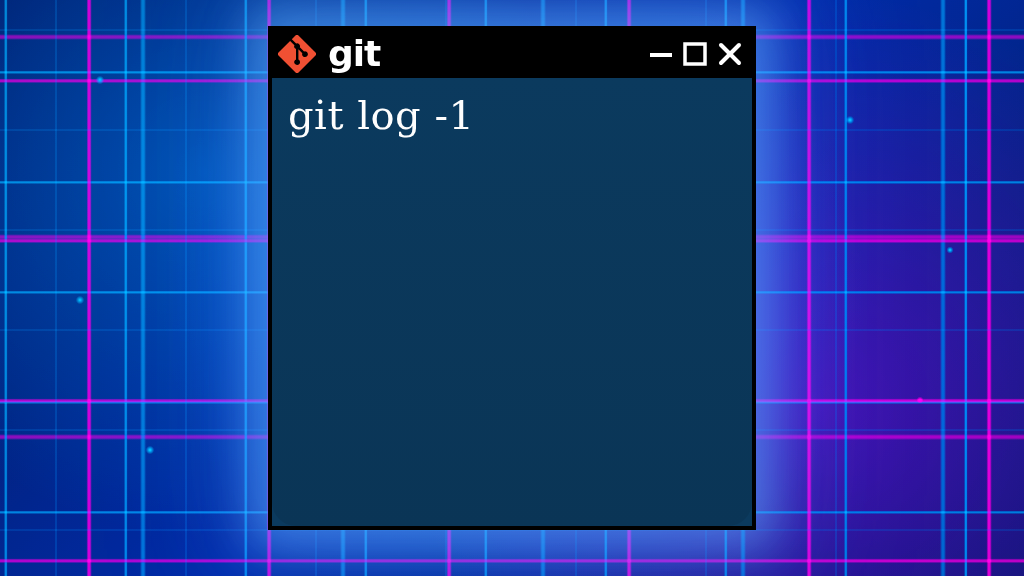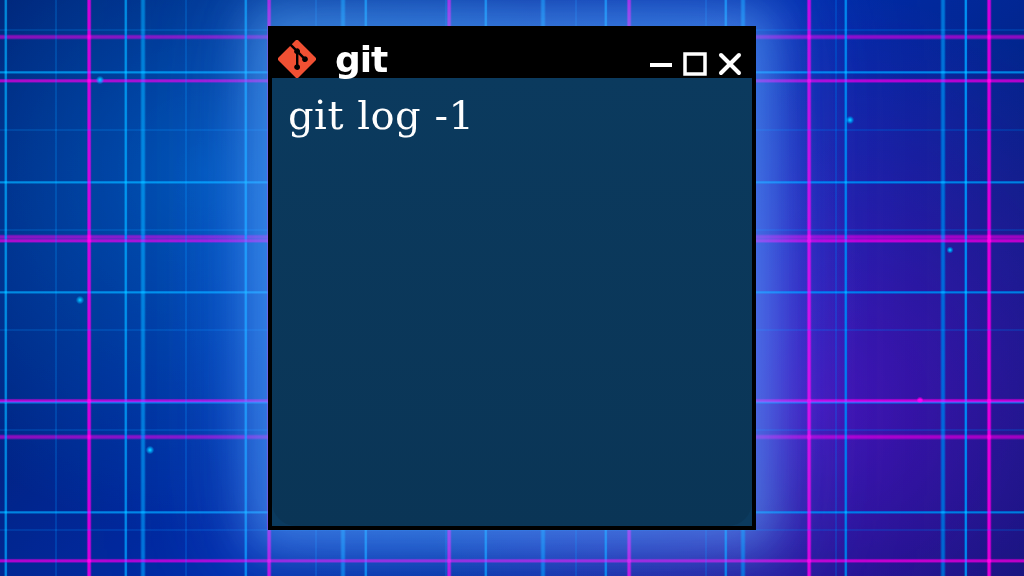--- a/index.html
+++ b/index.html
@@ -70,23 +70,23 @@
       box-shadow:
         0 0 40px 18px rgba(100,180,255,0.45),
         0 0 80px 30px rgba(80,150,255,0.25),
         0 0 120px 50px rgba(60,120,255,0.15);
     }
 
     .titlebar {
       height: 48px;
       background: #000;
       display: flex;
-      align-items: flex-end;
+      align-items: center;
       padding: 0 8px 0 6px;
-      gap: 19px;
+      gap: 12px;
     }
 
     .git-logo {
       width: 38px;
       height: 38px;
       flex-shrink: 0;
       display: flex;
       align-items: center;
       justify-content: center;
     }

